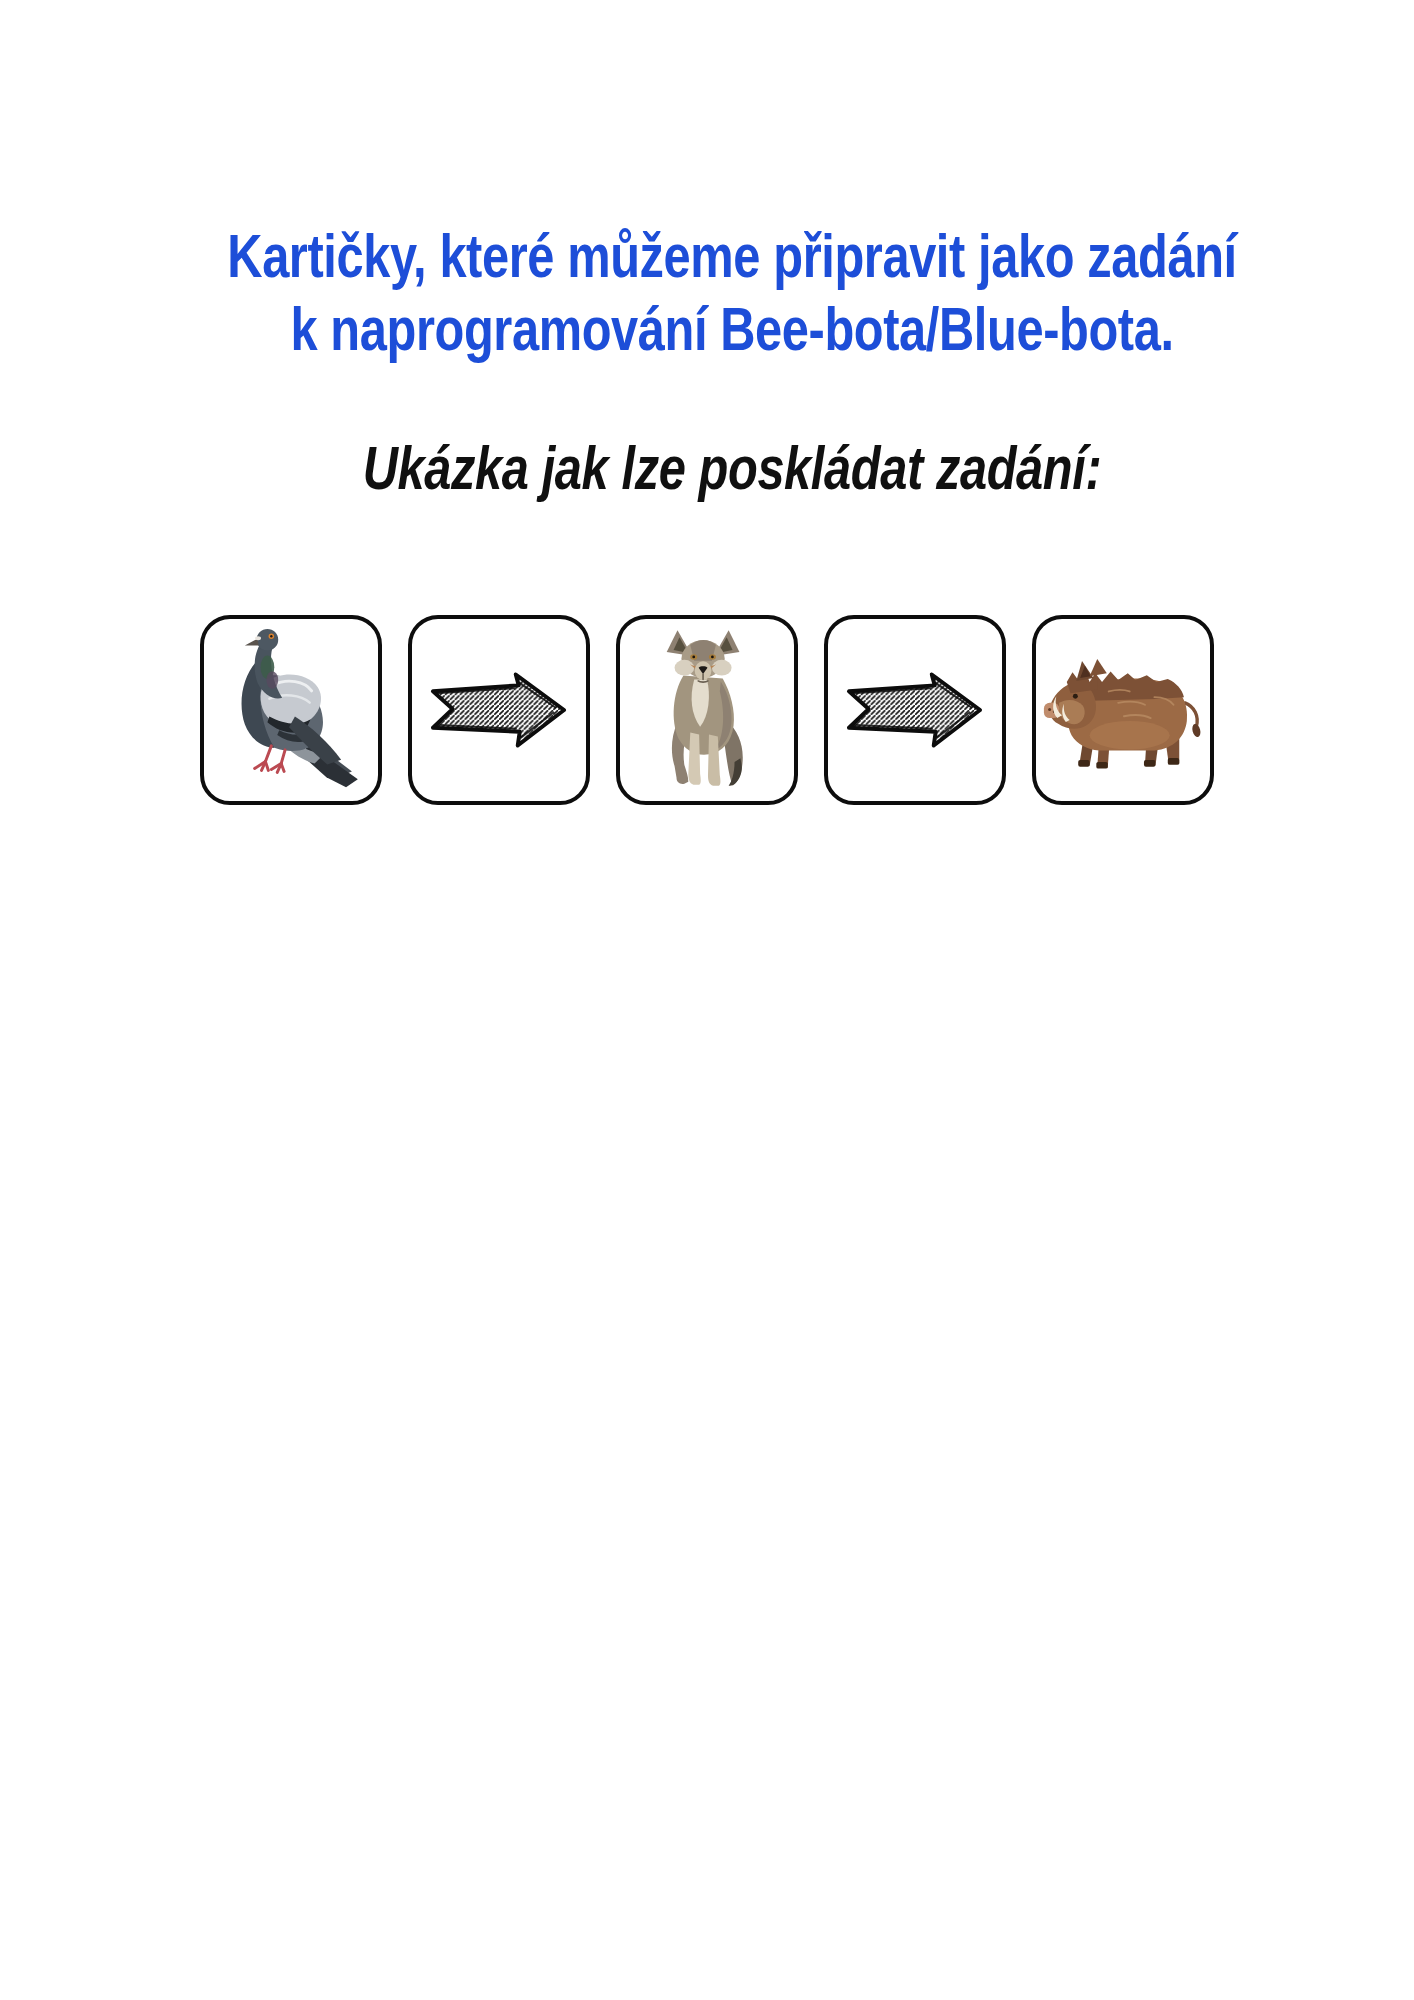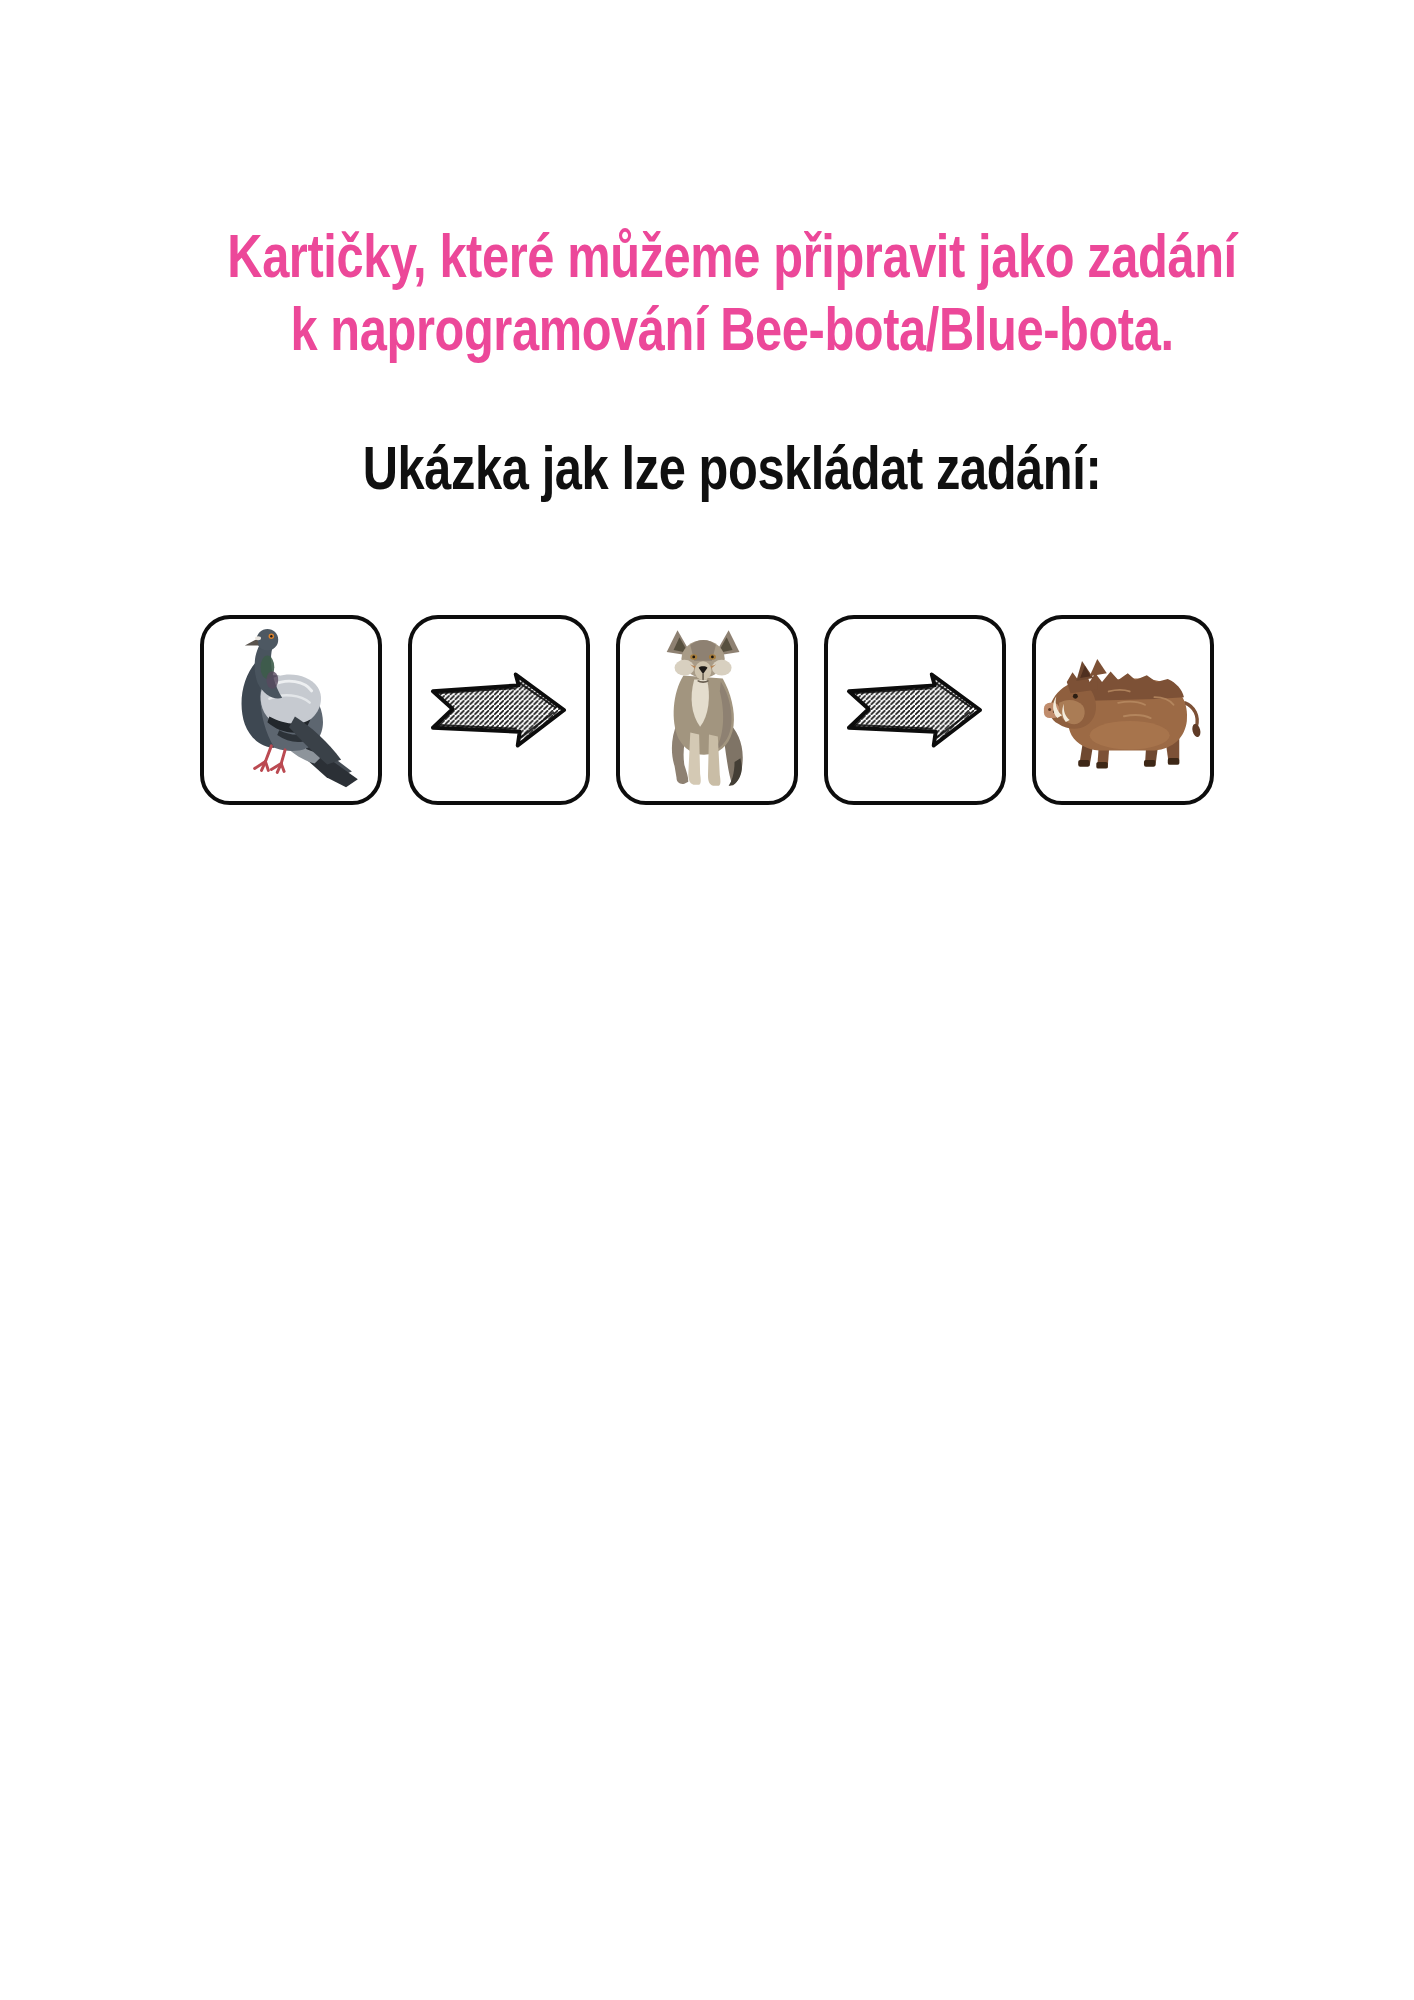--- a/index.html
+++ b/index.html
@@ -16,38 +16,39 @@
     margin:0 auto;
   }
   
   .heading-block{
     position:absolute;
     left:50px;
     top:220px;
     width:1364px;
     margin:0;
     text-align:center;
-    color:#ec4899;
+    color:#1d4ed8;
     font-weight:700;
     font-size:61px;
     line-height:73px;
     letter-spacing:-0.5px;
   }
   .subtitle-block{
     position:absolute;
     left:50px;
     top:432px;
     width:1364px;
     margin:0;
     text-align:center;
     color:#101010;
     font-weight:700;
     font-size:61px;
     line-height:73px;
     letter-spacing:-0.5px;
+    font-style:italic;
   }
   .condense{
     display:block;
     transform:scaleX(0.80);
     transform-origin:50% 50%;
     white-space:nowrap;
   }
   
   .cards-row{
     position:absolute;

